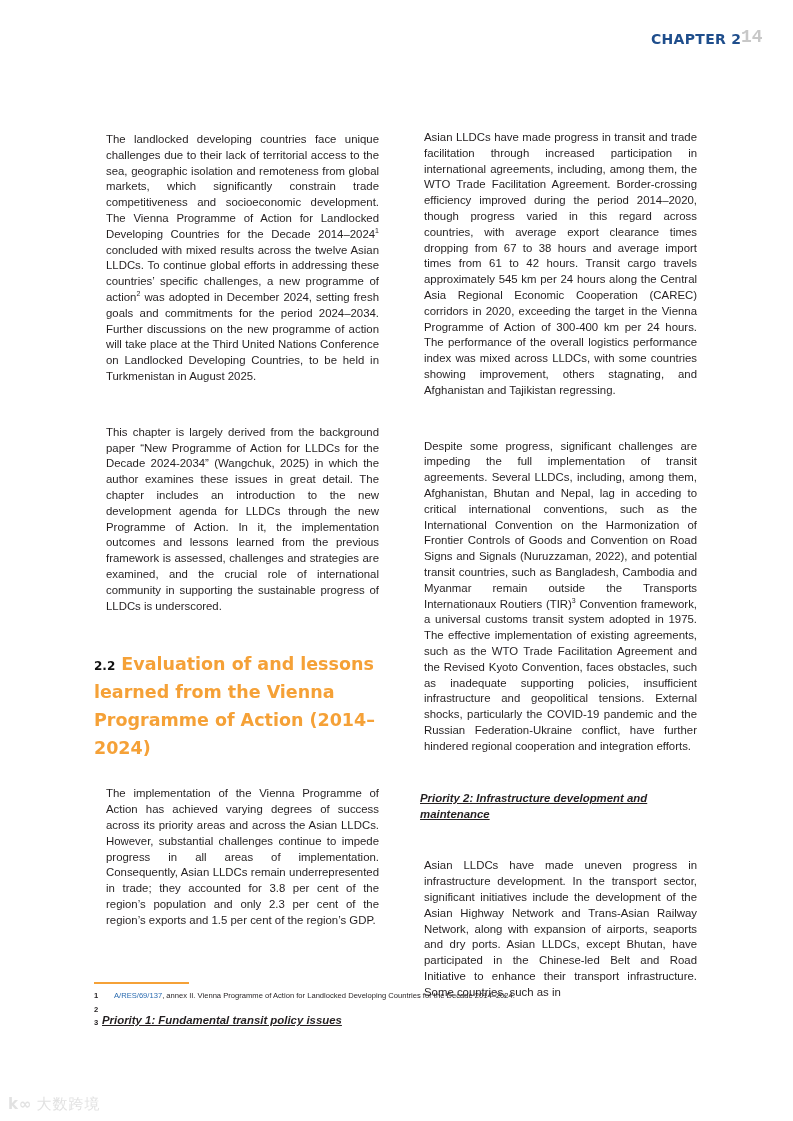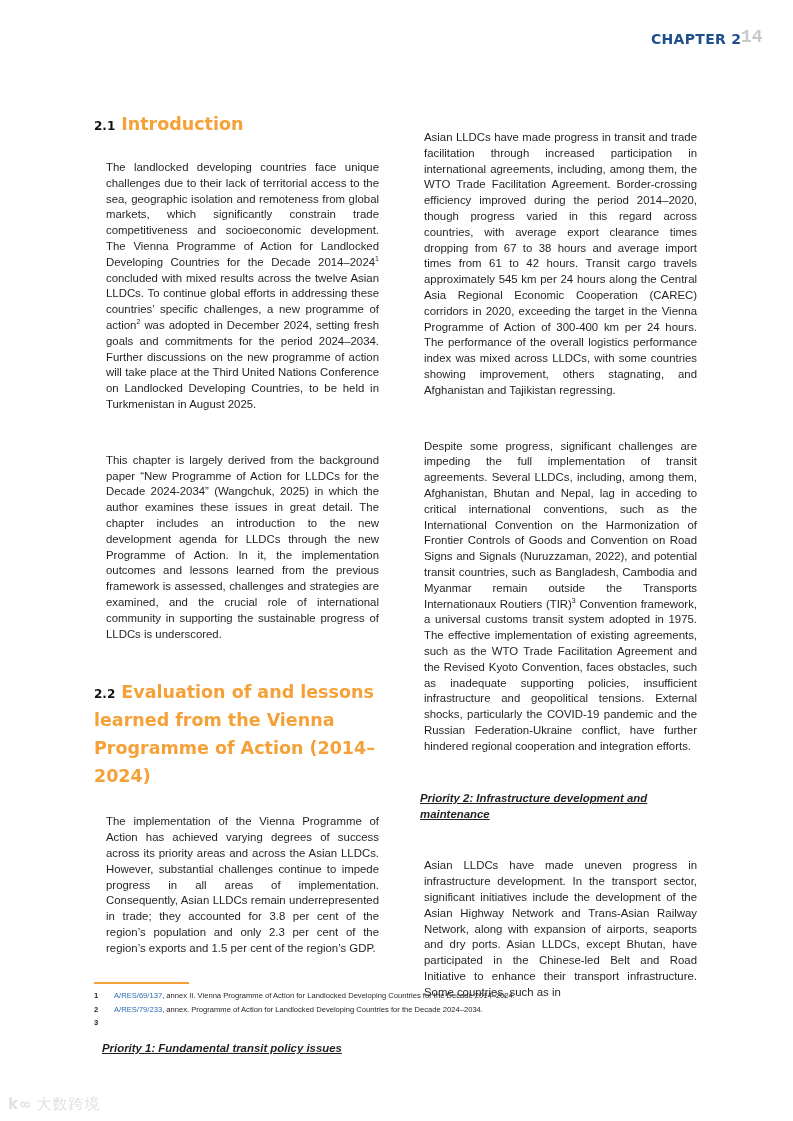--- a/index.html
+++ b/index.html
@@ -53,23 +53,20 @@
     }
     .wm-icon { font-weight: bold; margin-right: 4px; }
   </style>
 </head>
 <body>
 
 <div class="header-chapter">CHAPTER 2</div>
 <div class="header-page">14</div>
 
 <div class="col col-left">
-  <h2 class="section-heading">
-    <span class="sec-num">2.1</span><span class="sec-title">Introduction</span>
-  </h2>
   <div style="height:12px"></div>
   <p class="body"><span>The landlocked developing countries face unique challenges due to their lack of territorial access to the sea, geographic isolation and remoteness from global markets, which significantly constrain trade competitiveness and socioeconomic development. The Vienna Programme of Action for Landlocked Developing Countries for the Decade 2014–2024</span><sup>1</sup><span> concluded with mixed results across the twelve Asian LLDCs. To continue global efforts in addressing these countries’ specific challenges, a new programme of action</span><sup>2</sup><span> was adopted in December 2024, setting fresh goals and commitments for the period 2024–2034. Further discussions on the new programme of action will take place at the Third United Nations Conference on Landlocked Developing Countries, to be held in Turkmenistan in August 2025.</span></p>
   <div class="gap-s"></div>
   <p class="body">This chapter is largely derived from the background paper “New Programme of Action for LLDCs for the Decade 2024-2034” (Wangchuk, 2025) in which the author examines these issues in great detail. The chapter includes an introduction to the new development agenda for LLDCs through the new Programme of Action. In it, the implementation outcomes and lessons learned from the previous framework is assessed, challenges and strategies are examined, and the crucial role of international community in supporting the sustainable progress of LLDCs is underscored.</p>
   <div style="height:22px"></div>
   <h2 class="section-heading">
     <span class="sec-num">2.2</span><span class="sec-title">Evaluation of and lessons learned from the Vienna Programme of Action (2014–2024)</span>
   </h2>
   <div style="height:14px"></div>
   <p class="body">The implementation of the Vienna Programme of Action has achieved varying degrees of success across its priority areas and across the Asian LLDCs. However, substantial challenges continue to impede progress in all areas of implementation. Consequently, Asian LLDCs remain underrepresented in trade; they accounted for 3.8 per cent of the region’s population and only 2.3 per cent of the region’s exports and 1.5 per cent of the region’s GDP.</p>
@@ -89,21 +86,20 @@
 </div>
 
 <div class="footnote-rule"></div>
 <div class="footnotes">
   <div class="fn">
     <span class="fn-num">1</span>
     <span><span class="fn-link">A/RES/69/137</span><span>, annex II. Vienna Programme of Action for Landlocked Developing Countries for the Decade 2014–2024.</span></span>
   </div>
   <div class="fn">
     <span class="fn-num">2</span>
-    <span><span class="fn-link">A/RES/79/233</span><span>, annex. Programme of Action for Landlocked Developing Countries for the Decade 2024–2034.</span></span>
   </div>
   <div class="fn">
     <span class="fn-num">3</span>
   </div>
 </div>
 
 <div class="watermark">
   <span class="wm-icon">k∞</span><span>大数跨境</span>
 </div>
 

